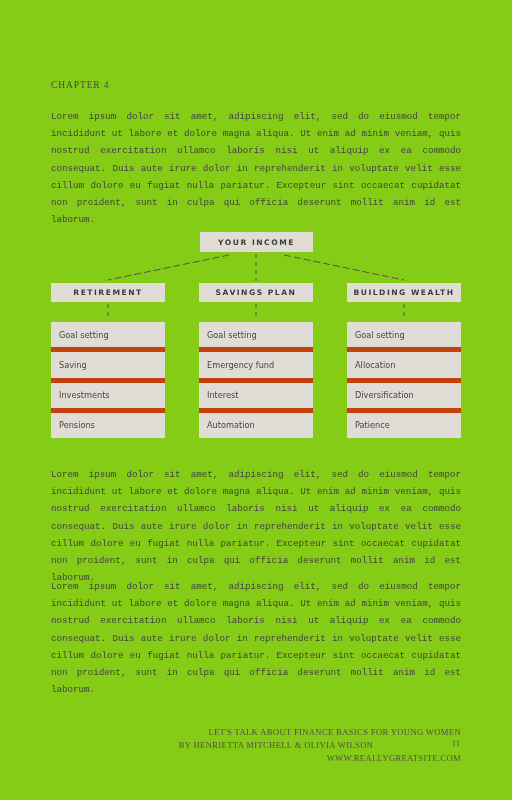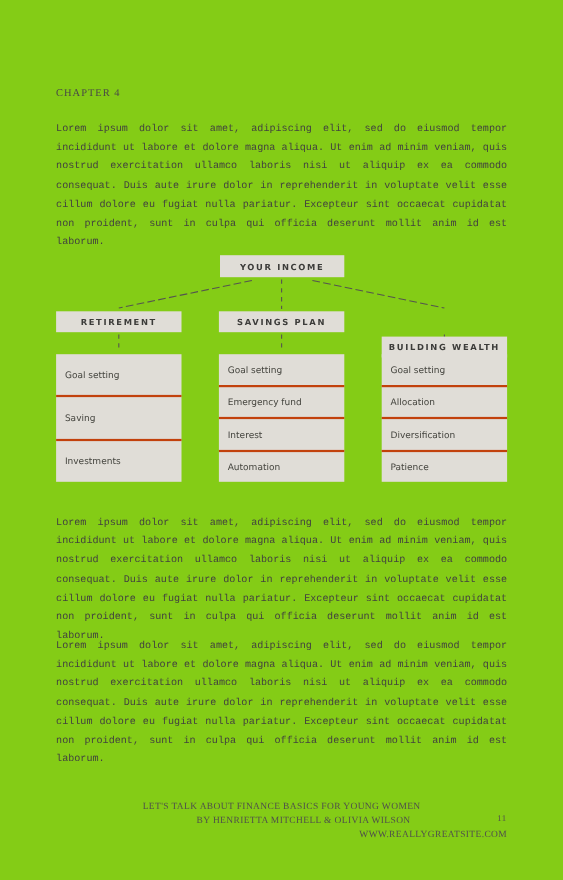--- a/index.html
+++ b/index.html
@@ -98,21 +98,20 @@
     left: 199px;
     top: 283px;
     width: 114px;
     height: 19px;
   }
   #node-wealth {
     left: 347px;
     top: 283px;
     width: 114px;
     height: 19px;
-    margin-top: 23px;
   }
 
   .items-box {
     position: absolute;
     top: 322px;
     width: 114px;
     height: 116px;
     background: #e0ddd7;
     display: flex;
     flex-direction: column;
@@ -122,40 +121,40 @@
   #items-wealth     { left: 347px; }
 
   .item-cell {
     flex: 1 1 0;
     display: flex;
     align-items: center;
     padding-left: 8px;
     font-family: "DejaVu Sans", sans-serif;
     font-size: 8.2px;
     color: #45453f;
-    border-bottom: 2px solid #c2410c;
+    border-bottom: 5px solid #c2410c;
     box-sizing: border-box;
     white-space: nowrap;
   }
   .item-cell:last-child { border-bottom: none; }
 
   
   .footer {
     position: absolute;
     left: 51px;
     top: 726px;
     width: 410px;
     font-family: "Liberation Serif", serif;
     font-size: 8.6px;
     letter-spacing: 0.35px;
     color: #50504b;
     text-transform: uppercase;
     line-height: 13px;
   }
-  .footer-line-title { text-align: center; white-space: nowrap; }
+  .footer-line-title { text-align: right; white-space: nowrap; }
   .footer-line-author {
     text-align: center;
     white-space: nowrap;
     padding-left: 40px;
   }
   .footer-line-site { text-align: right; white-space: nowrap; }
   .footer-page-number {
     position: absolute;
     left: 452px;
     top: 739px;
@@ -196,20 +195,21 @@
     <div class="node-box" id="node-retirement">RETIREMENT</div>
 
     <div class="node-box" id="node-savings">SAVINGS PLAN</div>
 
     <div class="node-box" id="node-wealth">BUILDING WEALTH</div>
 
     <div class="items-box" id="items-retirement">
       <div class="item-cell">Goal setting</div>
       <div class="item-cell">Saving</div>
       <div class="item-cell">Investments</div>
+      <div class="item-cell">Pensions</div>
     </div>
 
     <div class="items-box" id="items-savings">
       <div class="item-cell">Goal setting</div>
       <div class="item-cell">Emergency fund</div>
       <div class="item-cell">Interest</div>
       <div class="item-cell">Automation</div>
     </div>
 
     <div class="items-box" id="items-wealth">

